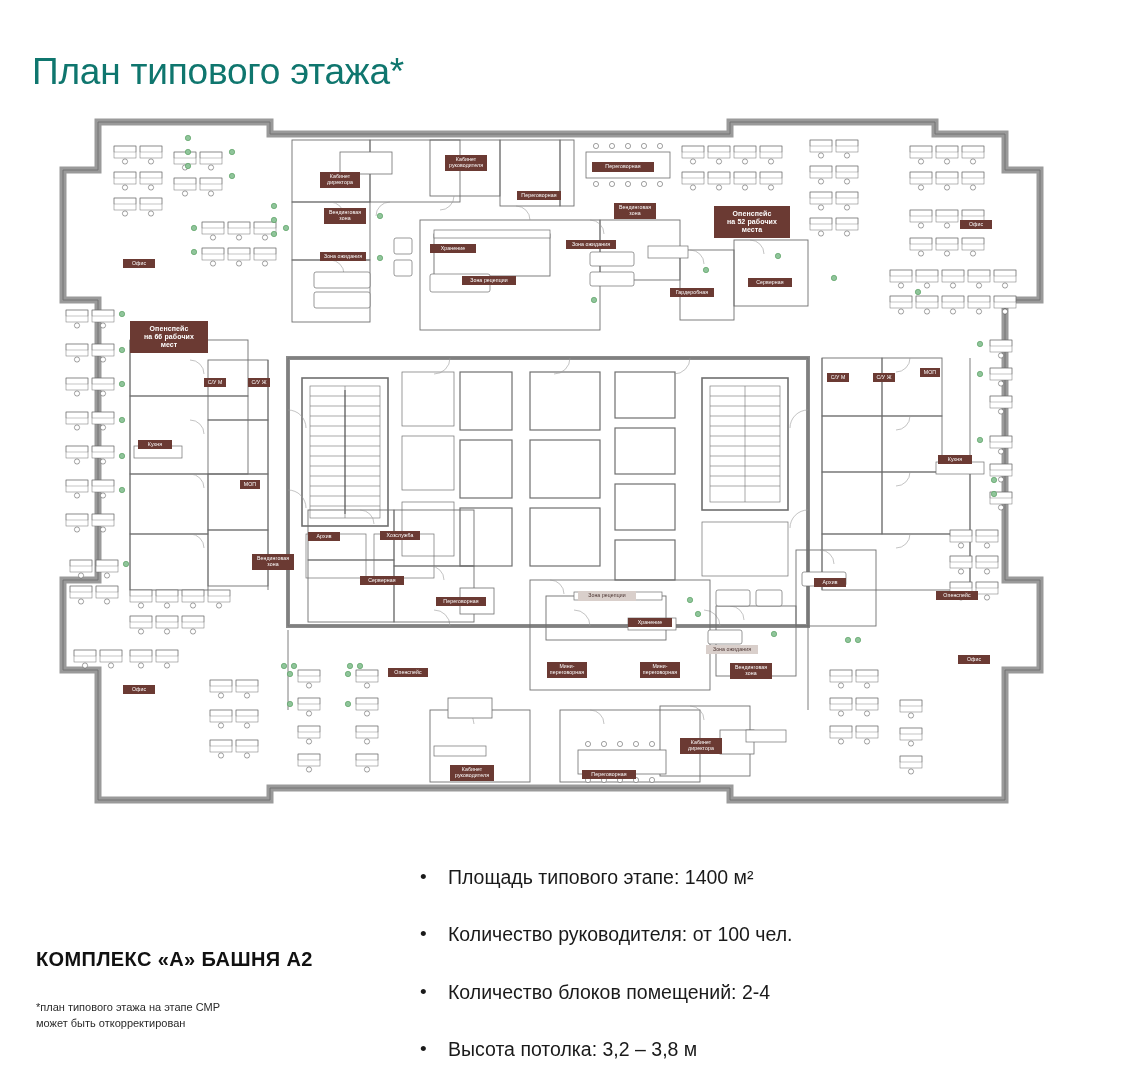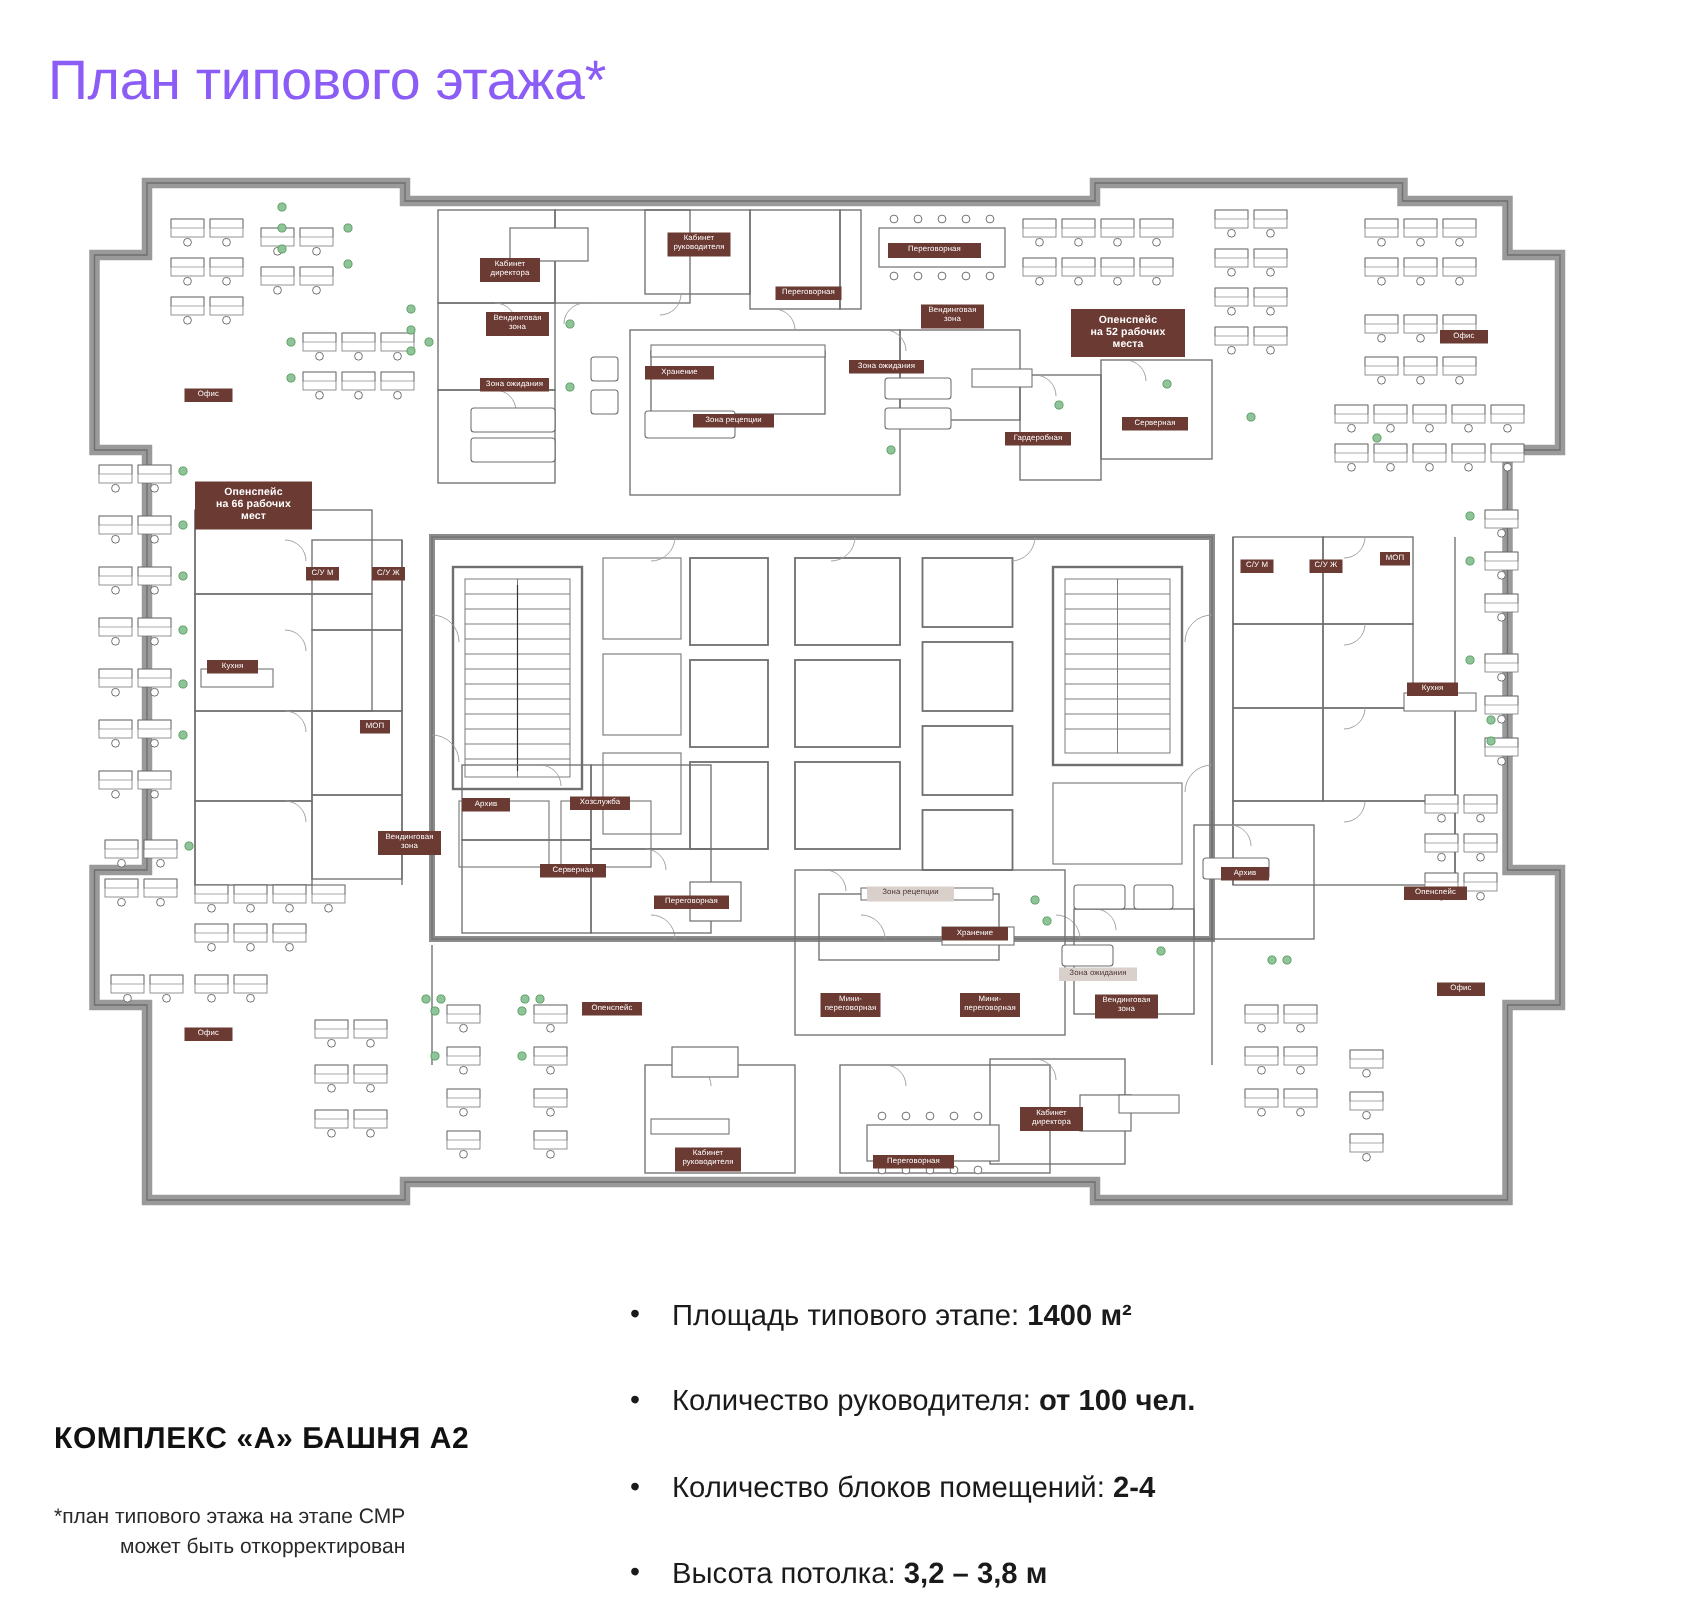--- a/index.html
+++ b/index.html
@@ -14,25 +14,25 @@
     position: relative;
     font-family: "Liberation Sans", sans-serif;
     color: #1a1a1a;
     overflow: hidden;
   }
 
   
   #page-title {
     position: absolute;
     left: 32px;
-    top: 8px;
+    top: 26px;
     font-size: 37px;
     font-weight: 400;
     letter-spacing: -0.2px;
-    color: #8b5cf6;
+    color: #0f766e;
     white-space: nowrap;
   }
   #page-title .asterisk {
     font-size: 37px;
     vertical-align: top;
   }
 
   
   #floorplan {
     position: absolute;
@@ -55,25 +55,24 @@
     font-size: 20px;
     font-weight: 700;
     letter-spacing: 0.4px;
     color: #111111;
     white-space: nowrap;
   }
   #complex-note {
     position: absolute;
     left: 36px;
     top: 1000px;
-    font-size: 14px;
+    font-size: 11px;
     line-height: 1.45;
     color: #2a2a2a;
     white-space: pre-line;
-    text-align: right;
   }
 
   #specs {
     position: absolute;
     left: 418px;
     top: 866px;
     width: 560px;
     margin: 0;
     padding: 0;
     list-style: none;
@@ -89,21 +88,21 @@
   }
   #specs li .bullet {
     position: absolute;
     left: 2px;
     top: 0;
     font-size: 19px;
     line-height: 1.2;
     color: #1a1a1a;
   }
   #specs li .spec-value {
-    font-weight: 700;
+    font-weight: 400;
   }
 
   
   .plan-label {
     position: absolute;
     background: #6b3a33;
     color: #ffffff;
     font-size: 5.2px;
     line-height: 1.15;
     text-align: center;

